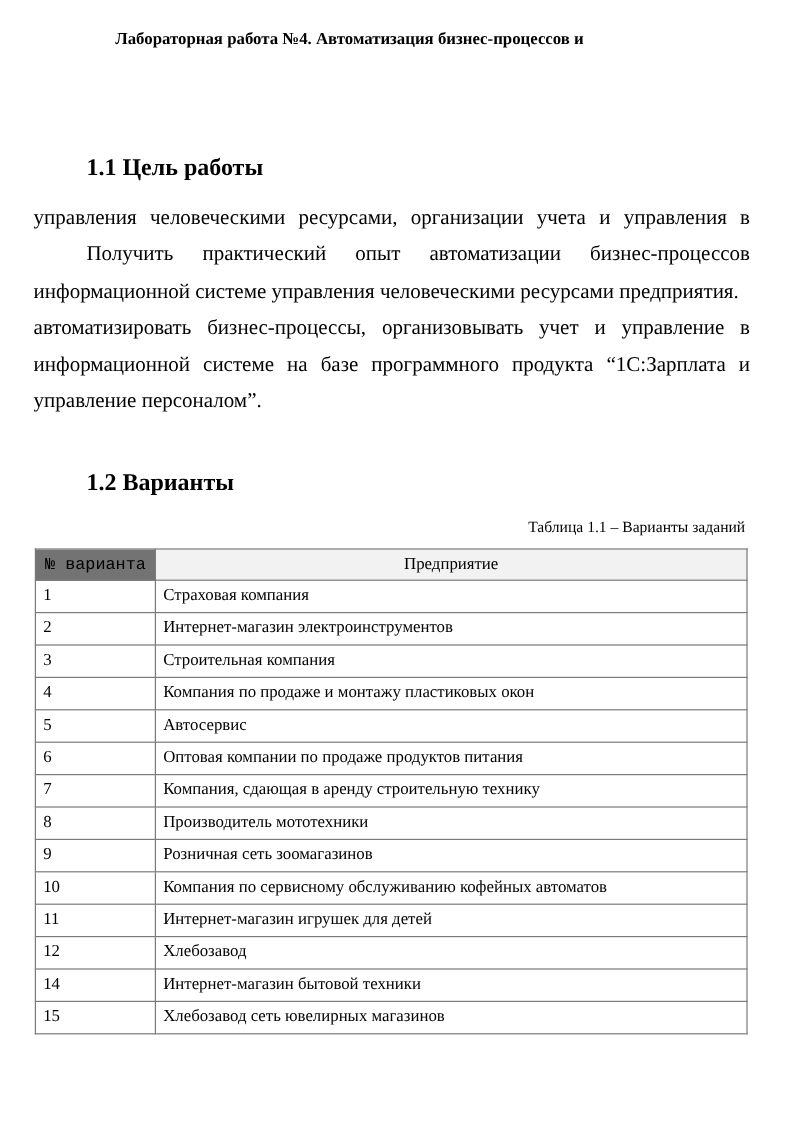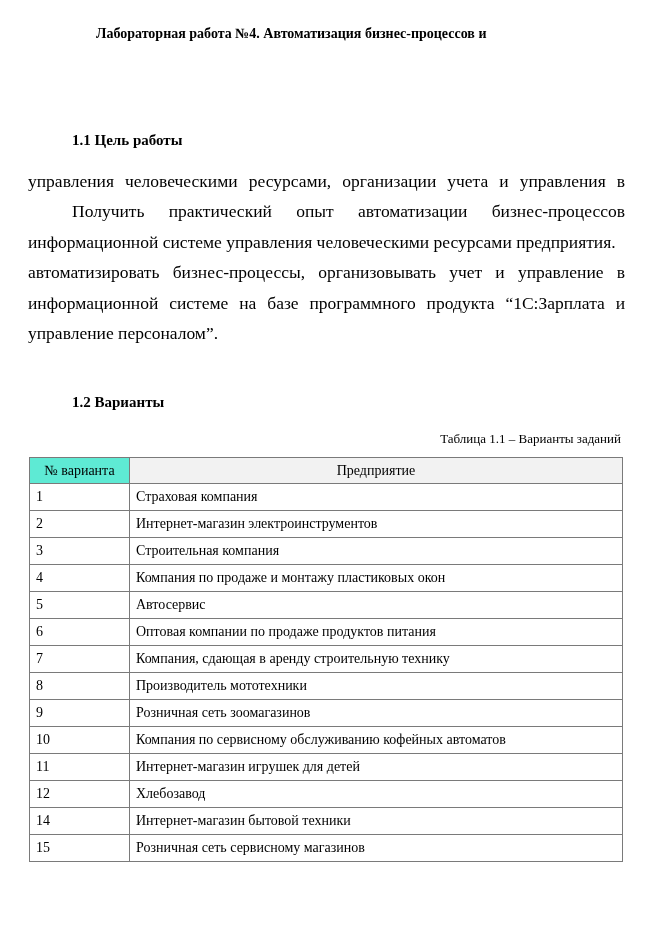--- a/index.html
+++ b/index.html
@@ -9,21 +9,21 @@
     color: #000;
   }
   .title {
     position: absolute; left: 96px; top: 18px; width: 540px;
     font-weight: bold; font-size: 14px; line-height: 31px;
     margin: 0;
   }
   .title span { display: block; white-space: nowrap; }
   .h2 {
     position: absolute; left: 72px;
-    font-weight: bold; font-size: 15px; line-height: 24px; margin: 0;
+    font-weight: bold; font-size: 20px; line-height: 24px; margin: 0;
   }
   #h-goal { top: 128px; }
   #h-variants { top: 390px; }
   .para {
     position: absolute; left: 28px; width: 597px; top: 166px;
     font-size: 17.5px; line-height: 30.4px; margin: 0;
   }
   .para .ln { display: block; text-align: justify; text-align-last: justify; white-space: nowrap; height: 30.4px; }
   .para .ln.first { padding-left: 44px; }
   .para .ln.last { text-align-last: left; }
@@ -64,21 +64,21 @@
   <span class="ln last">управление персоналом”.</span>
 </p>
 
 <h2 class="h2" id="h-variants">1.2 Варианты</h2>
 
 <p class="caption">Таблица 1.1 – Варианты заданий</p>
 
 <table class="variants">
   <thead>
     <tr>
-      <th class="c-num" style="background: #5eead4;">№ варианта</th>
+      <th class="c-num" style="background: #737373; font-family: Liberation Mono, monospace;">№ варианта</th>
       <th style="background: rgb(242, 242, 242);">Предприятие</th>
     </tr>
   </thead>
   <tbody id="variants-body">
       <tr>
         <td class="c-num">1</td>
         <td>Страховая компания</td>
       </tr>
       <tr>
         <td class="c-num">2</td>
@@ -123,16 +123,16 @@
       <tr>
         <td class="c-num">12</td>
         <td>Хлебозавод</td>
       </tr>
       <tr>
         <td class="c-num">14</td>
         <td>Интернет-магазин бытовой техники</td>
       </tr>
       <tr>
         <td class="c-num">15</td>
-        <td>Розничная сеть сервисному магазинов</td>
+        <td>Хлебозавод сеть ювелирных магазинов</td>
       </tr>
     </tbody>
 </table>
 
 </body></html>

